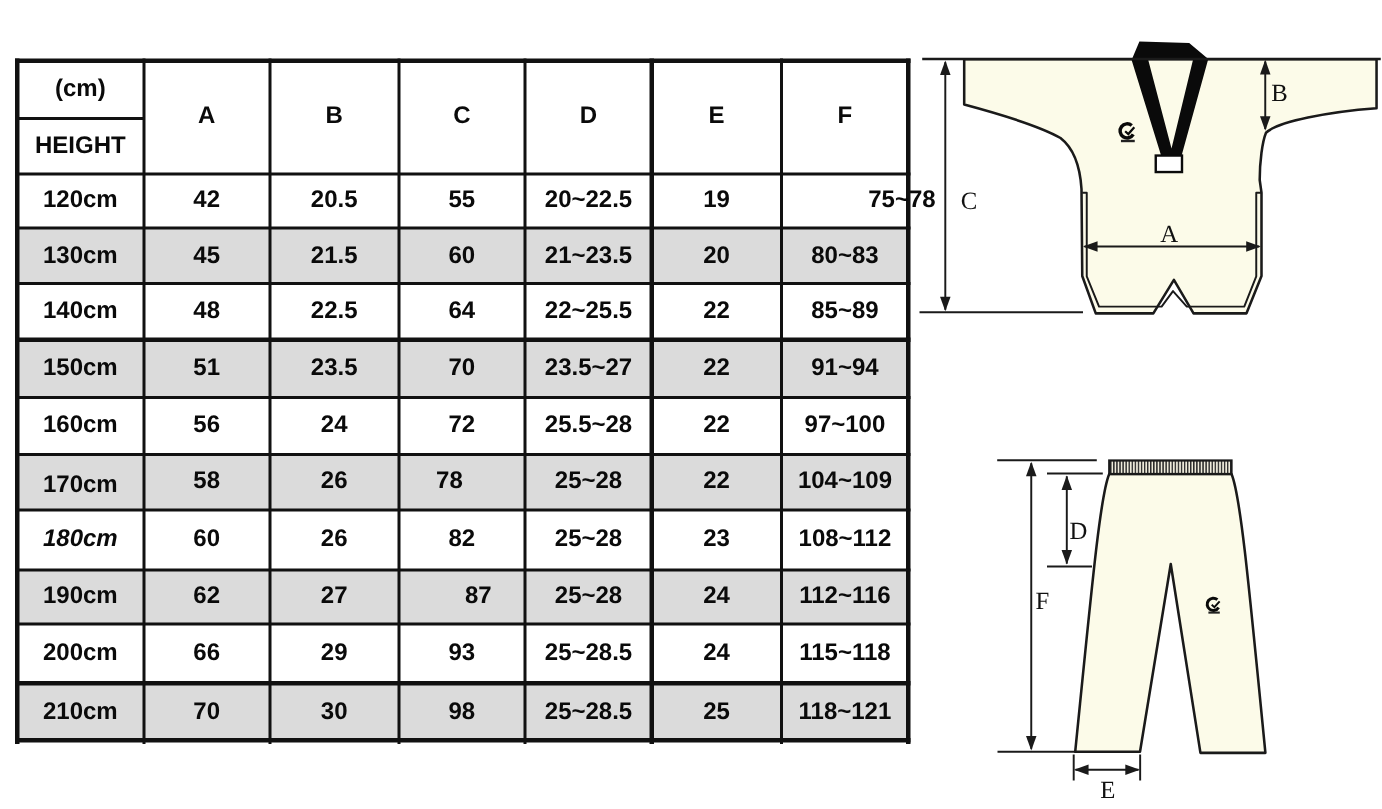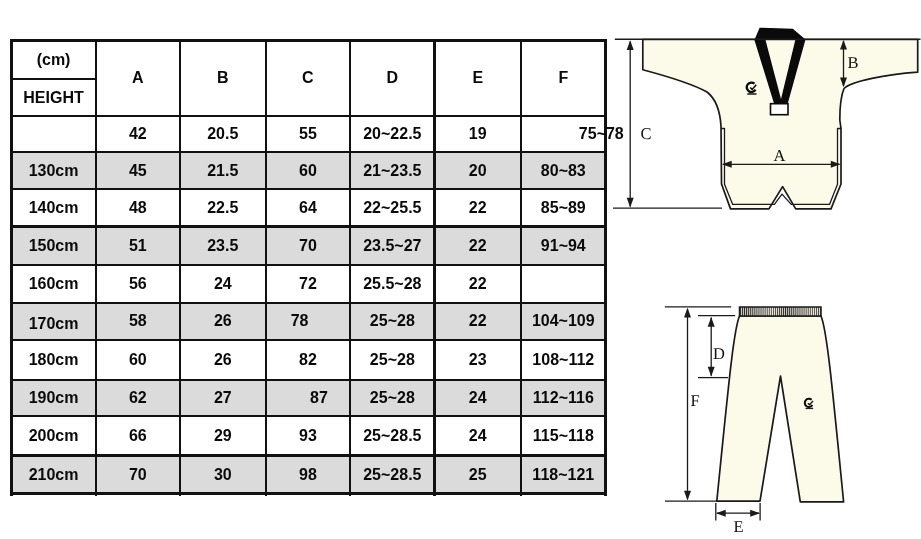--- a/index.html
+++ b/index.html
@@ -38,20 +38,21 @@
 <div style="position:absolute;left:10.0px;top:491.75px;width:597.1px;height:3.5px;background:#111;"></div>
 <div style="position:absolute;left:11.5px;top:77.9px;width:84.1px;height:2.2px;background:#111;"></div>
 <div class="t" style="left:11.5px;top:40.3px;width:84.1px;height:38.7px;">(cm)</div>
 <div class="t" style="left:11.5px;top:79.0px;width:84.1px;height:37.0px;">HEIGHT</div>
 <div class="t" style="left:95.6px;top:40.3px;width:84.4px;height:75.7px;">A</div>
 <div class="t" style="left:180.0px;top:40.3px;width:85.60000000000002px;height:75.7px;">B</div>
 <div class="t" style="left:265.6px;top:40.3px;width:84.59999999999997px;height:75.7px;">C</div>
 <div class="t" style="left:350.2px;top:40.3px;width:84.30000000000001px;height:75.7px;">D</div>
 <div class="t" style="left:434.5px;top:40.3px;width:86.5px;height:75.7px;">E</div>
 <div class="t" style="left:521.0px;top:40.3px;width:84.60000000000002px;height:75.7px;">F</div>
+<div class="t" style="left:11.5px;top:116.0px;width:84.1px;height:36.0px;">120cm</div>
 <div class="t" style="left:95.6px;top:116.0px;width:84.4px;height:36.0px;">42</div>
 <div class="t" style="left:180.0px;top:116.0px;width:85.60000000000002px;height:36.0px;">20.5</div>
 <div class="t" style="left:265.6px;top:116.0px;width:84.59999999999997px;height:36.0px;">55</div>
 <div class="t" style="left:350.2px;top:116.0px;width:84.30000000000001px;height:36.0px;">20~22.5</div>
 <div class="t" style="left:434.5px;top:116.0px;width:86.5px;height:36.0px;">19</div>
 <div class="t" style="left:521.0px;top:116.0px;width:84.60000000000002px;height:36.0px;padding-left:38px;">75~78</div>
 <div class="t" style="left:11.5px;top:152.0px;width:84.1px;height:37.19999999999999px;">130cm</div>
 <div class="t" style="left:95.6px;top:152.0px;width:84.4px;height:37.19999999999999px;">45</div>
 <div class="t" style="left:180.0px;top:152.0px;width:85.60000000000002px;height:37.19999999999999px;">21.5</div>
 <div class="t" style="left:265.6px;top:152.0px;width:84.59999999999997px;height:37.19999999999999px;">60</div>
@@ -71,28 +72,29 @@
 <div class="t" style="left:265.6px;top:226.5px;width:84.59999999999997px;height:38.69999999999999px;">70</div>
 <div class="t" style="left:350.2px;top:226.5px;width:84.30000000000001px;height:38.69999999999999px;">23.5~27</div>
 <div class="t" style="left:434.5px;top:226.5px;width:86.5px;height:38.69999999999999px;">22</div>
 <div class="t" style="left:521.0px;top:226.5px;width:84.60000000000002px;height:38.69999999999999px;">91~94</div>
 <div class="t" style="left:11.5px;top:265.2px;width:84.1px;height:37.60000000000002px;">160cm</div>
 <div class="t" style="left:95.6px;top:265.2px;width:84.4px;height:37.60000000000002px;">56</div>
 <div class="t" style="left:180.0px;top:265.2px;width:85.60000000000002px;height:37.60000000000002px;">24</div>
 <div class="t" style="left:265.6px;top:265.2px;width:84.59999999999997px;height:37.60000000000002px;">72</div>
 <div class="t" style="left:350.2px;top:265.2px;width:84.30000000000001px;height:37.60000000000002px;">25.5~28</div>
 <div class="t" style="left:434.5px;top:265.2px;width:86.5px;height:37.60000000000002px;">22</div>
+<div class="t" style="left:521.0px;top:265.2px;width:84.60000000000002px;height:37.60000000000002px;">97~100</div>
 <div class="t" style="left:11.5px;top:302.8px;width:84.1px;height:42px;">170cm</div>
 <div class="t" style="left:95.6px;top:302.8px;width:84.4px;height:37.39999999999998px;">58</div>
 <div class="t" style="left:180.0px;top:302.8px;width:85.60000000000002px;height:37.39999999999998px;">26</div>
 <div class="t" style="left:265.6px;top:302.8px;width:68px;height:37.39999999999998px;">78</div>
 <div class="t" style="left:350.2px;top:302.8px;width:84.30000000000001px;height:37.39999999999998px;">25~28</div>
 <div class="t" style="left:434.5px;top:302.8px;width:86.5px;height:37.39999999999998px;">22</div>
 <div class="t" style="left:521.0px;top:302.8px;width:84.60000000000002px;height:37.39999999999998px;">104~109</div>
-<div class="t" style="left:11.5px;top:340.2px;width:84.1px;height:39.400000000000034px;">180cm</div>
+<div class="t" style="left:11.5px;top:340.2px;width:84.1px;height:39.400000000000034px;font-style:italic;">180cm</div>
 <div class="t" style="left:95.6px;top:340.2px;width:84.4px;height:39.400000000000034px;">60</div>
 <div class="t" style="left:180.0px;top:340.2px;width:85.60000000000002px;height:39.400000000000034px;">26</div>
 <div class="t" style="left:265.6px;top:340.2px;width:84.59999999999997px;height:39.400000000000034px;">82</div>
 <div class="t" style="left:350.2px;top:340.2px;width:84.30000000000001px;height:39.400000000000034px;">25~28</div>
 <div class="t" style="left:434.5px;top:340.2px;width:86.5px;height:39.400000000000034px;">23</div>
 <div class="t" style="left:521.0px;top:340.2px;width:84.60000000000002px;height:39.400000000000034px;">108~112</div>
 <div class="t" style="left:11.5px;top:379.6px;width:84.1px;height:36.69999999999999px;">190cm</div>
 <div class="t" style="left:95.6px;top:379.6px;width:84.4px;height:36.69999999999999px;">62</div>
 <div class="t" style="left:180.0px;top:379.6px;width:85.60000000000002px;height:36.69999999999999px;">27</div>
 <div class="t" style="left:265.6px;top:379.6px;width:84.59999999999997px;height:36.69999999999999px;padding-left:11px;">87</div>

